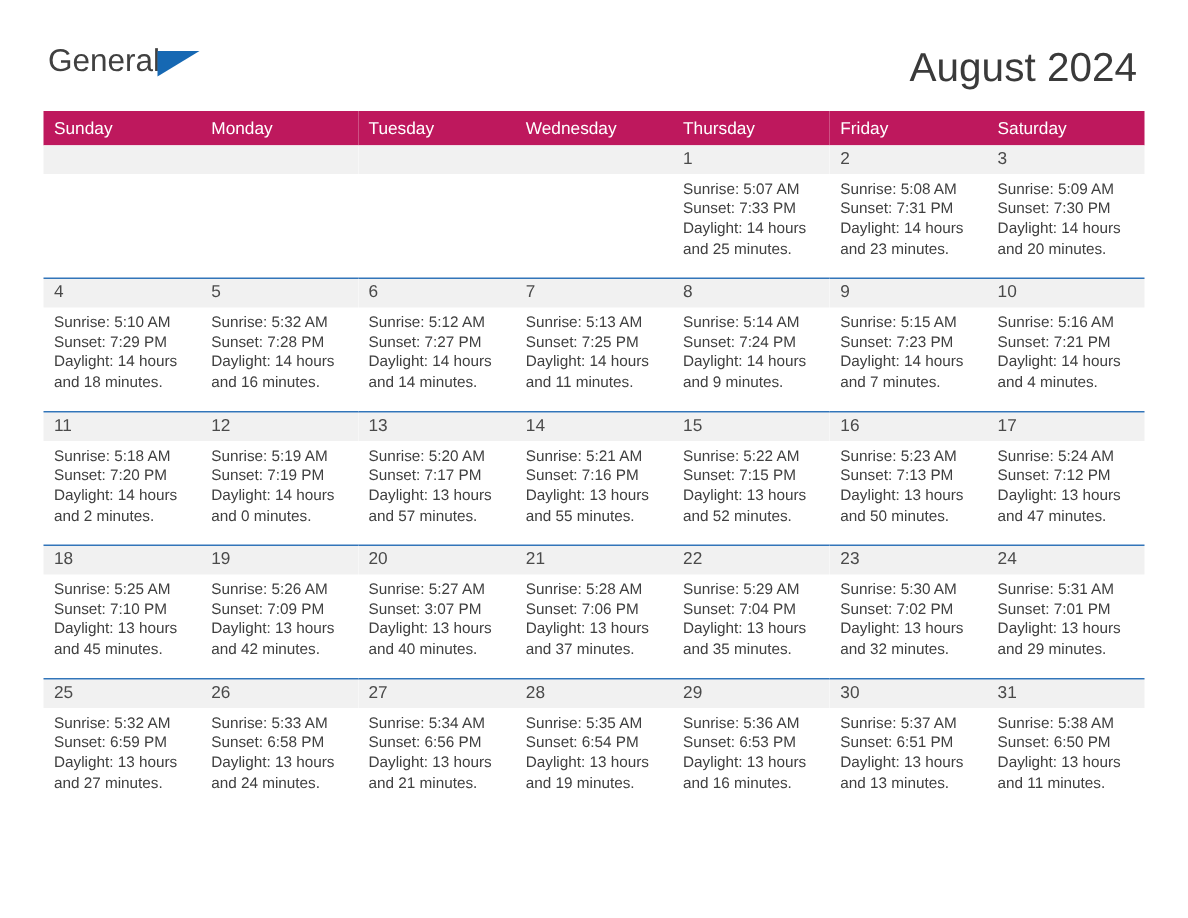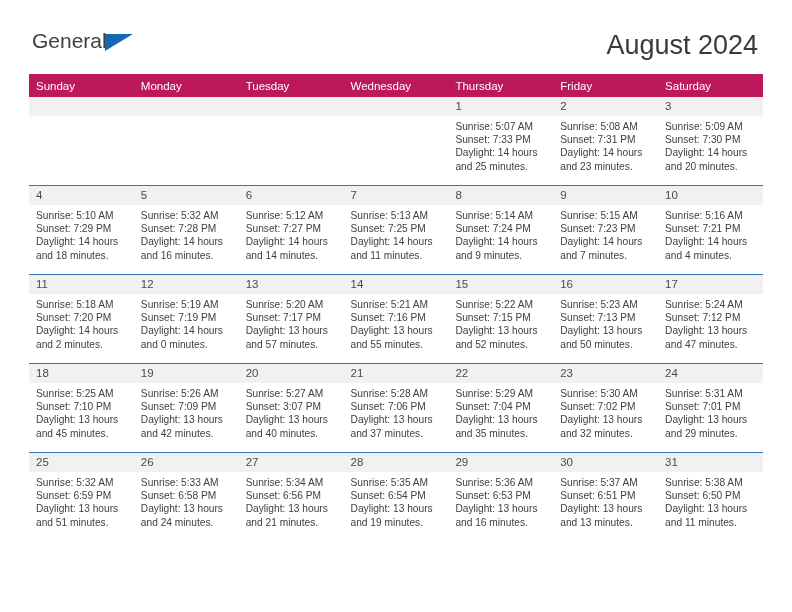--- a/index.html
+++ b/index.html
@@ -375,21 +375,21 @@
           </div>
         </td>
       </tr>
 
       <tr class="week">
         <td>
           <div class="daynum">25</div>
           <div class="info">
             <div>Sunrise: 5:32 AM</div>
             <div>Sunset: 6:59 PM</div>
-            <div class="wrap">Daylight: 13 hours and 51 minutes.</div>
+            <div class="wrap">Daylight: 13 hours and 27 minutes.</div>
           </div>
         </td>
         <td>
           <div class="daynum">26</div>
           <div class="info">
             <div>Sunrise: 5:33 AM</div>
             <div>Sunset: 6:58 PM</div>
             <div class="wrap">Daylight: 13 hours and 24 minutes.</div>
           </div>
         </td>

